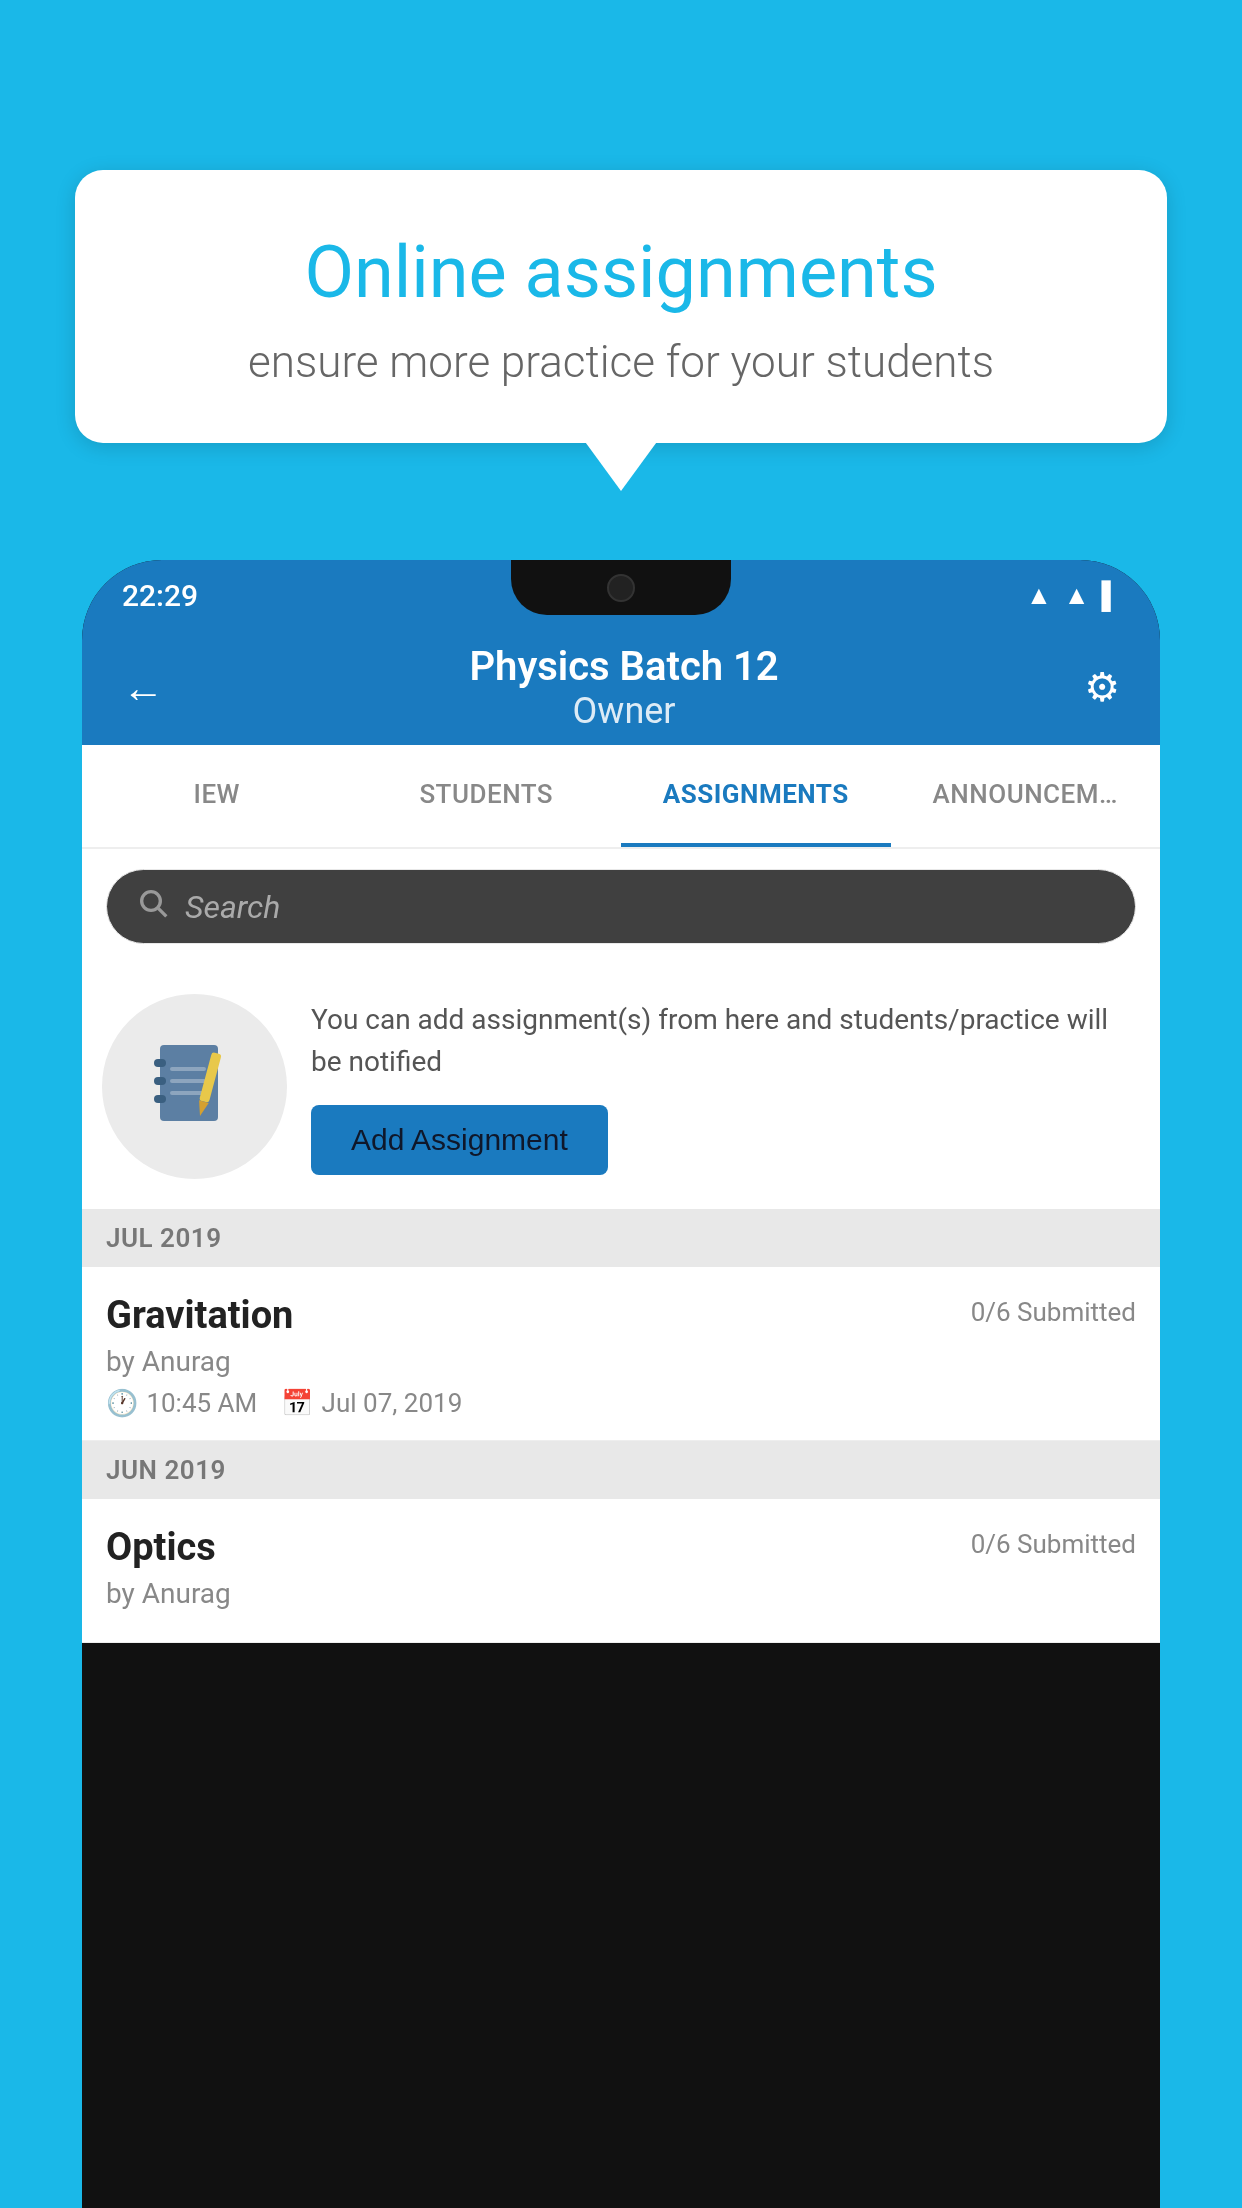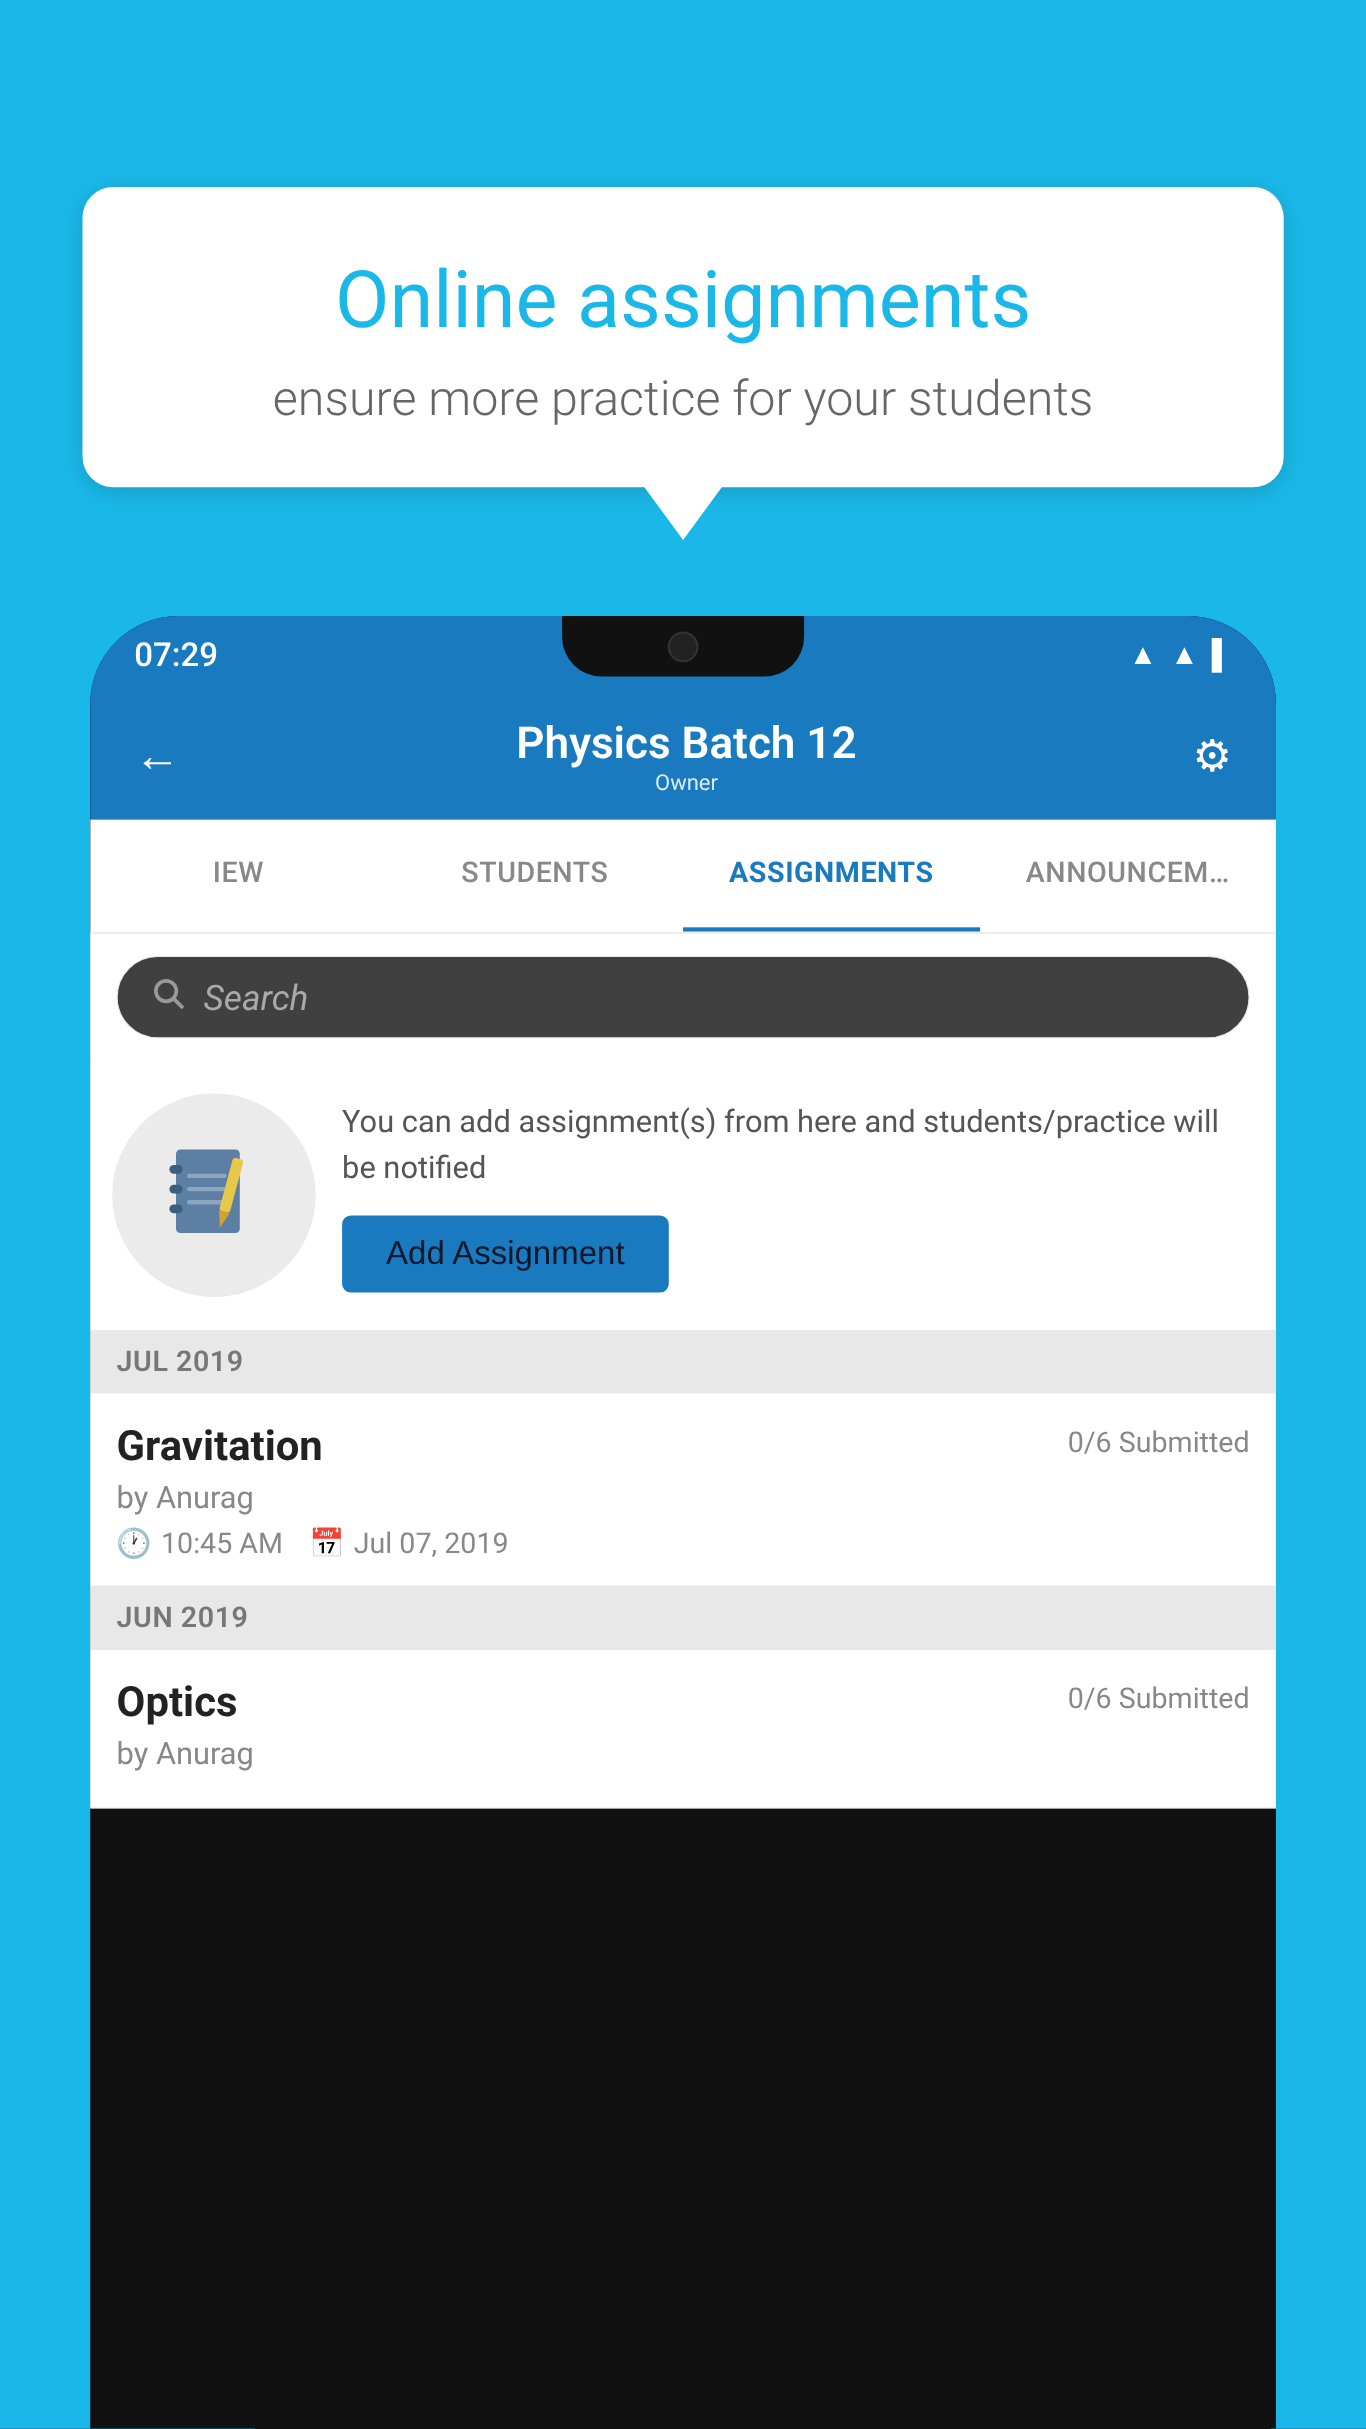--- a/index.html
+++ b/index.html
@@ -147,21 +147,21 @@
     }
 
     .header-title {
       color: white;
       font-size: 40px;
       font-weight: 600;
     }
 
     .header-subtitle {
       color: rgba(255,255,255,0.85);
-      font-size: 20px;
+      font-size: 36px;
       font-weight: 400;
     }
 
     .header-settings {
       color: white;
       font-size: 40px;
       cursor: pointer;
     }
 
     
@@ -344,21 +344,21 @@
   </div>
 </div>
 
 <div class="phone-frame">
 
   <div class="phone-notch">
     <div class="phone-camera"></div>
   </div>
 
   <div class="status-bar">
-    <span class="status-time">07:29</span>
+    <span class="status-time">22:29</span>
     <div class="status-icons">
       <span class="status-icon">▲</span>
       <span class="status-icon">▲</span>
       <span class="status-icon">▌</span>
     </div>
   </div>
 
   <div class="app-header">
     <span class="header-back">←</span>
     <div class="header-title-block">

